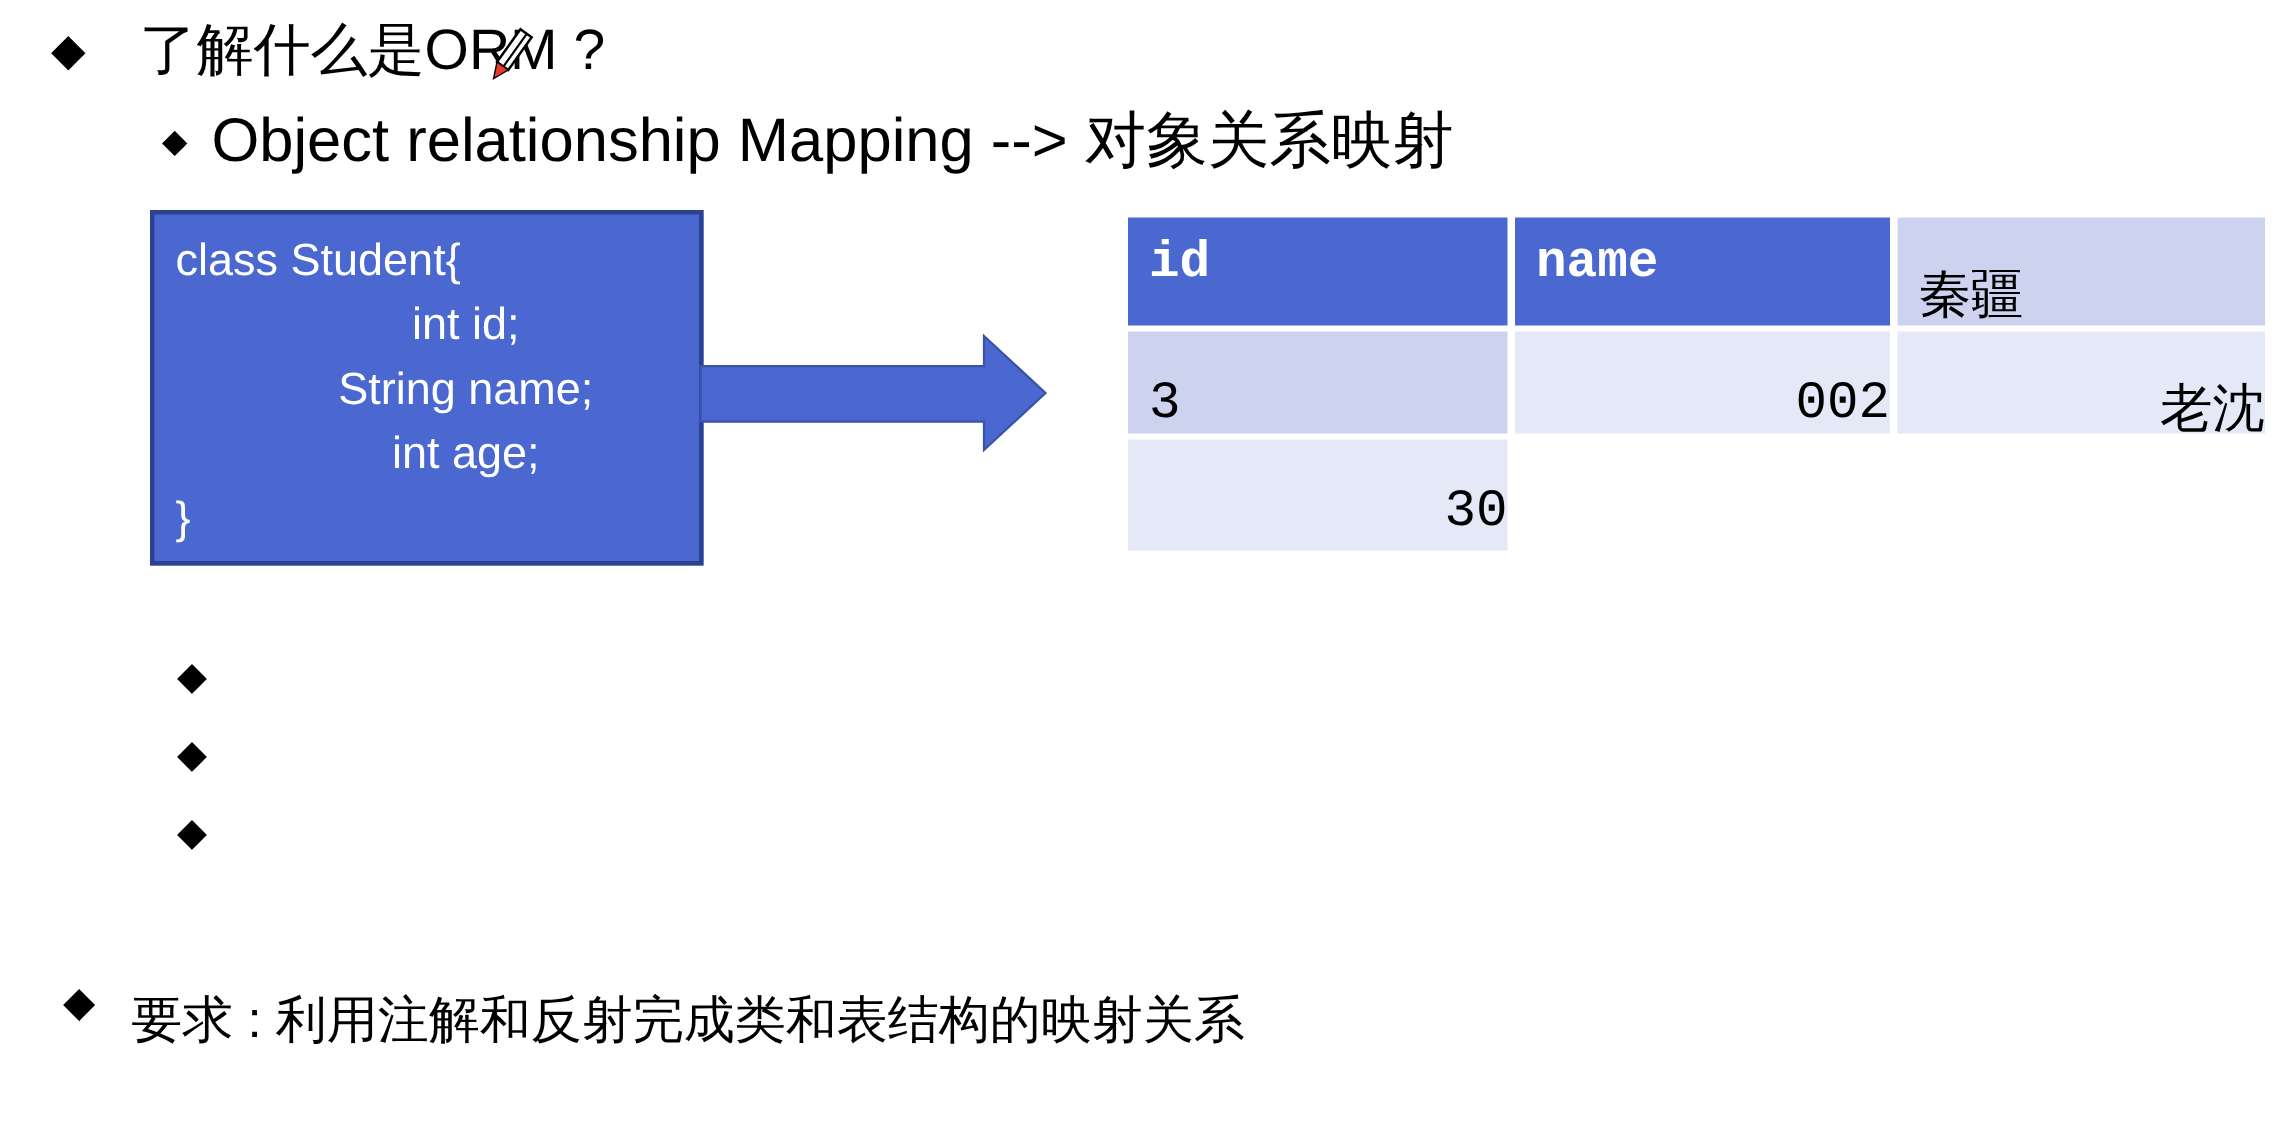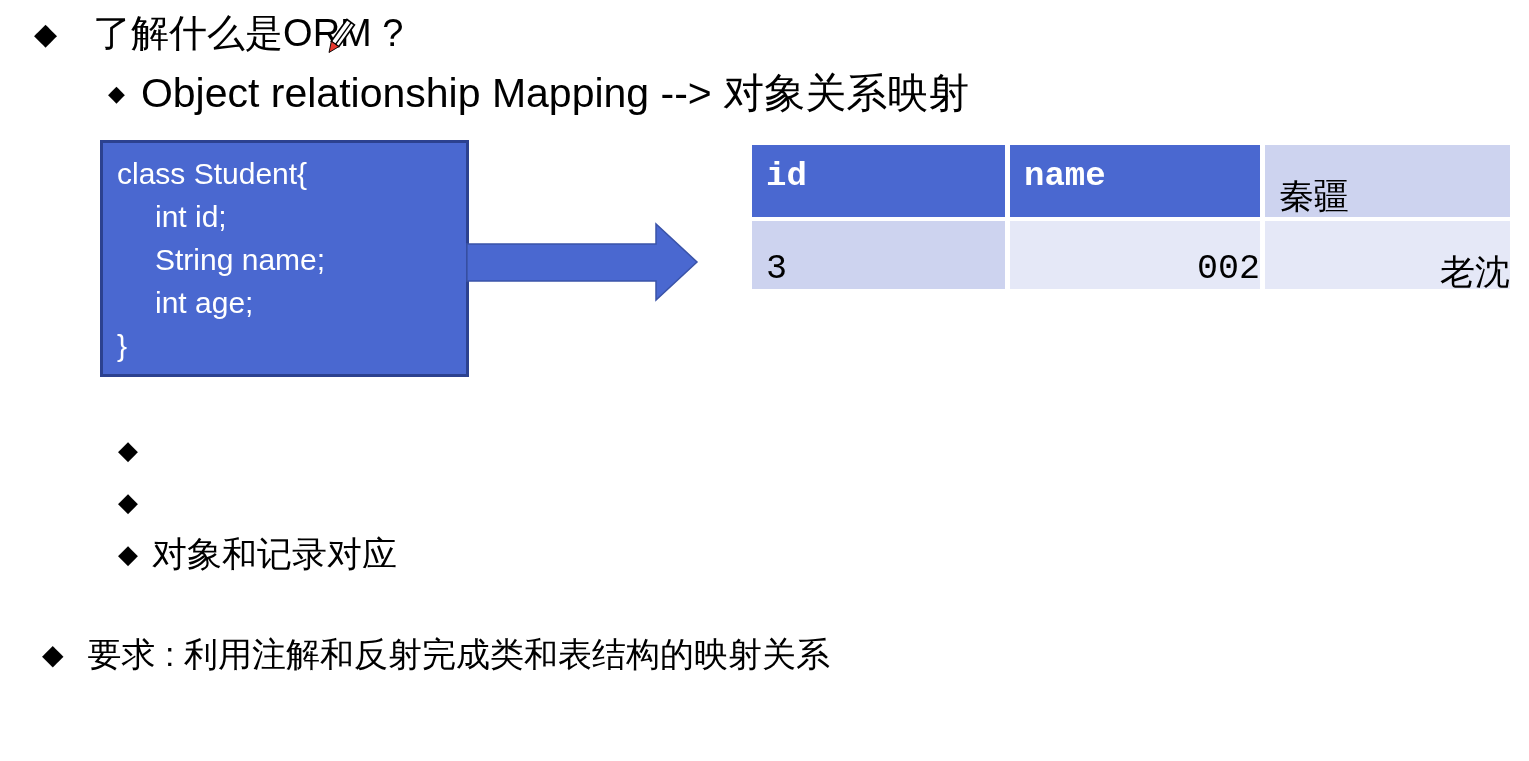--- a/index.html
+++ b/index.html
@@ -41,21 +41,21 @@
     position: absolute;
     left: 100px; top: 140px;
     width: 369px; height: 237px;
     background: var(--primary-blue);
     border: 3px solid var(--box-border);
     color: var(--inverse-text);
     font-size: 30px;
     line-height: 43px;
     padding: 9px 0 0 14px;
   }
-  .code-line.indent { padding-left: 38px; }
+  .code-line.indent { padding-left: 38px; text-align: center; }
 
   
   .arrow-svg { position: absolute; left: 466px; top: 222px; }
 
   
   .orm-table {
     position: absolute;
     left: 752px; top: 145px;
     display: grid;
     grid-template-columns: 253px 250px 245px;
@@ -77,21 +77,21 @@
 
   
   .notes { position: absolute; left: 118px; top: 424px; }
   .note-row { display: flex; align-items: center; height: 52px; white-space: nowrap; }
   .note-row .bullet { font-size: 26px; margin-right: 14px; }
   .note-row .txt { font-size: 35px; }
 
   
   .requirement-row { left: 42px; top: 632px; }
   .requirement-row .bullet { font-size: 28px; margin-right: 24px; }
-  .requirement-row .txt { font-size: 34px; }
+  .requirement-row .txt { font-size: 34px; margin-top: 25px; }
 </style>
 </head>
 <body>
 
 <div>
 
   <div class="row title-row">
     <span class="bullet">◆</span>
     <span class="txt">了解什么是ORM ?</span>
   </div>
@@ -121,32 +121,32 @@
 
   <div class="orm-table">
     <div class="cell head">id</div>
     <div class="cell head">name</div>
 
     <div class="cell r1">秦疆</div>
     <div class="cell r1">3</div>
 
     <div class="cell r2">002</div>
     <div class="cell r2">老沈</div>
+    <div class="cell r2">30</div>
   </div>
 
   <div class="notes">
     <div class="note-row">
       <span class="bullet">◆</span>
     </div>
     <div class="note-row">
       <span class="bullet">◆</span>
     </div>
     <div class="note-row">
       <span class="bullet">◆</span>
-      <span class="txt">对象和记录对应</span>
     </div>
   </div>
 
   <div class="row requirement-row">
     <span class="bullet">◆</span>
     <span class="txt">要求 : 利用注解和反射完成类和表结构的映射关系</span>
   </div>
 
 </div>
 

